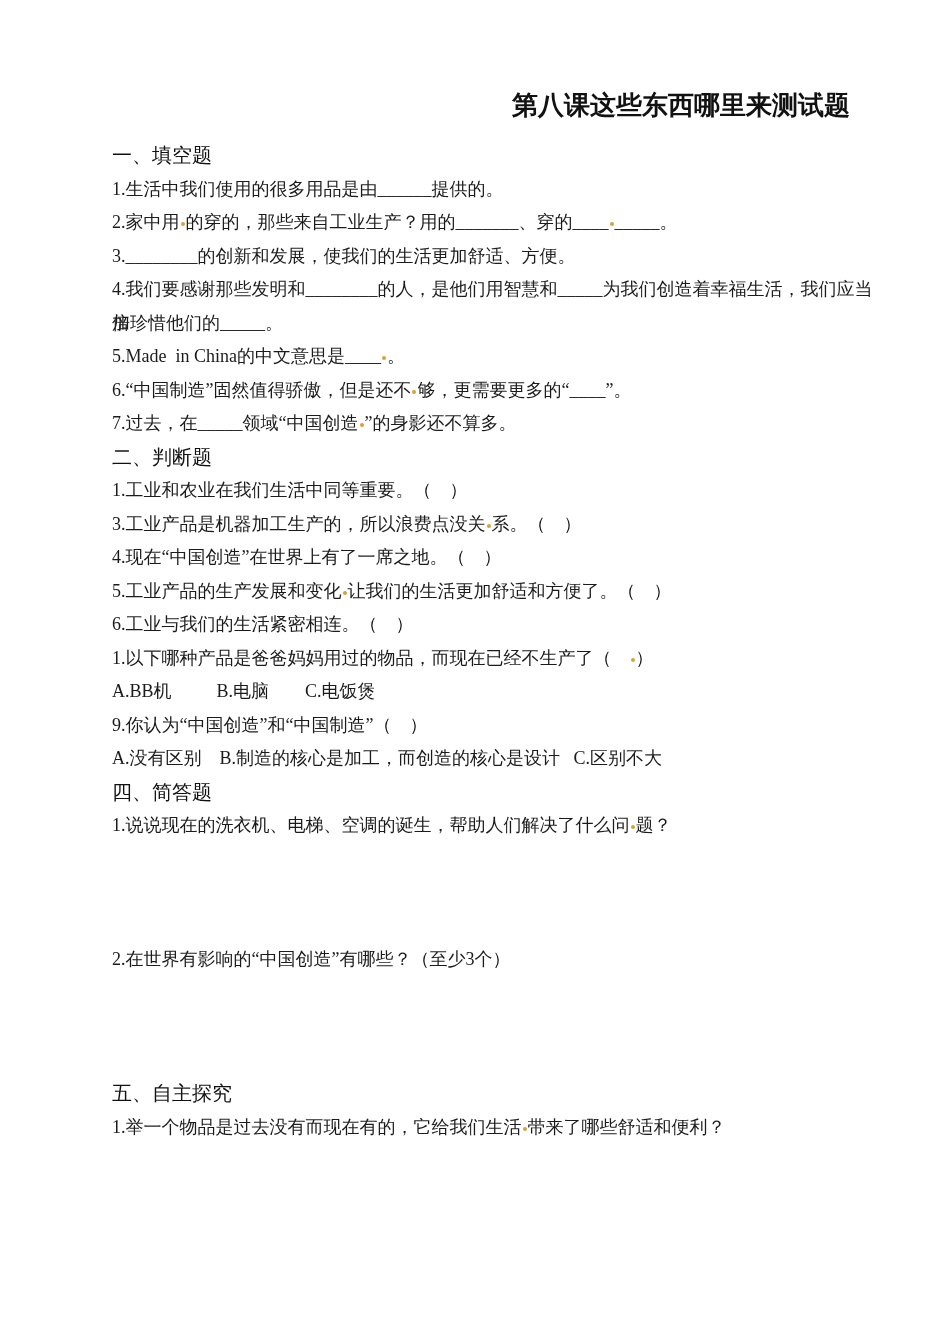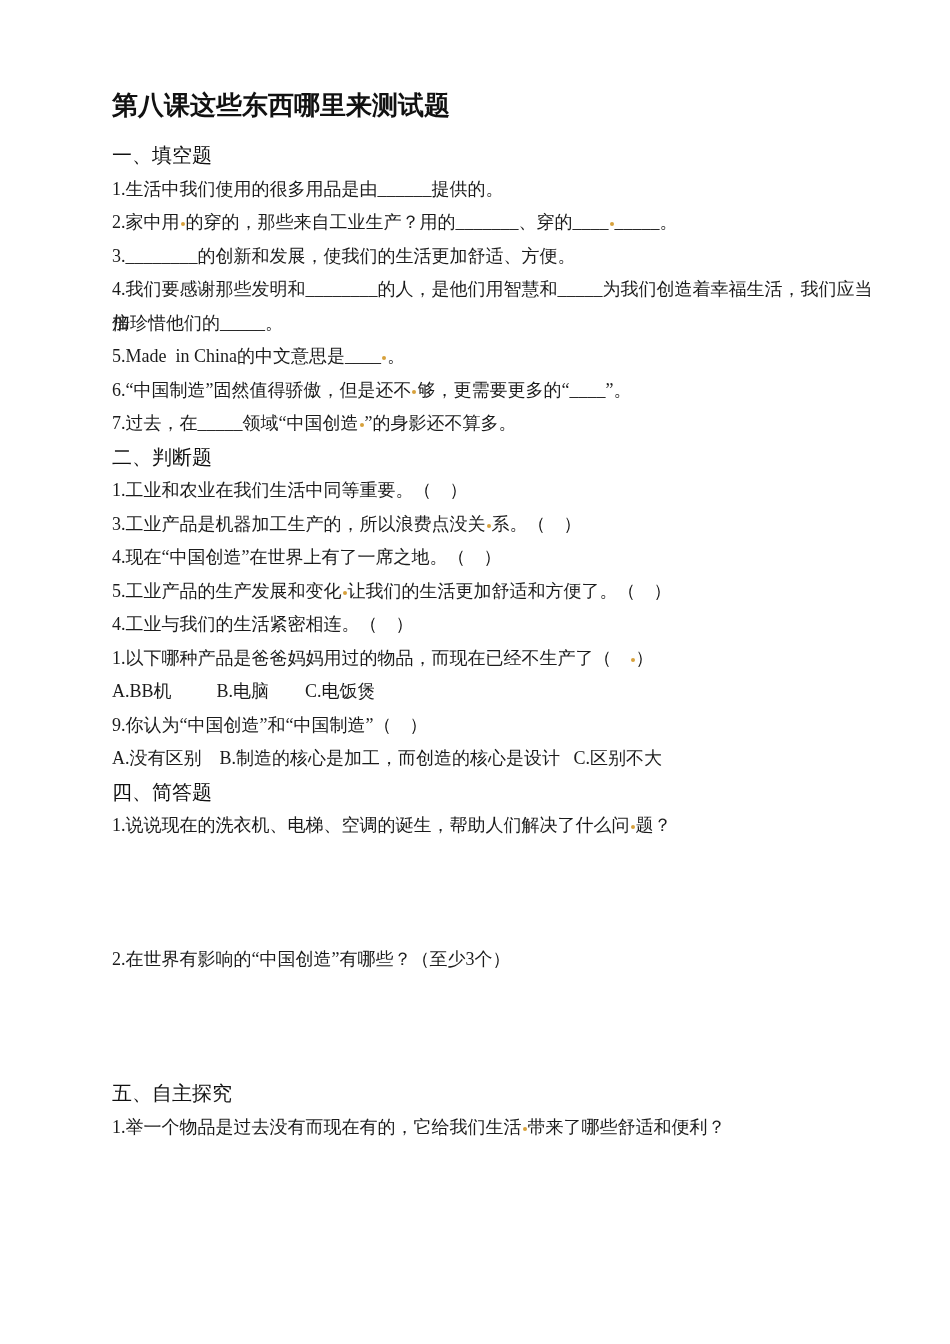--- a/index.html
+++ b/index.html
@@ -16,21 +16,21 @@
     overflow: hidden;
     color: #1b1b1b;
     font-family: "Liberation Serif", "DejaVu Serif", serif;
   }
   .doc {
     padding: 0 70px 0 112px;
   }
   .title {
     margin: 86px 0 14px 0;
     padding-right: 30px;
-    text-align: left;
+    text-align: right;
     font-family: "Liberation Sans", "DejaVu Sans", sans-serif;
     font-weight: bold;
     font-size: 26px;
     line-height: 39px;
     color: #111111;
   }
   .hd {
     margin: 0;
     font-family: "Liberation Sans", "DejaVu Sans", sans-serif;
     font-weight: normal;
@@ -77,21 +77,21 @@
     <p class="ln">加珍惜他们的_____。</p>
     <p class="ln">5.Made  in China的中文意思是____<span class="pdot"></span>。</p>
     <p class="ln">6.“中国制造”固然值得骄傲，但是还不<span class="pdot"></span>够，更需要更多的“____”。</p>
     <p class="ln">7.过去，在_____领域“中国创造<span class="pdot"></span>”的身影还不算多。</p>
 
     <p class="hd">二、判断题</p>
     <p class="ln">1.工业和农业在我们生活中同等重要。（　）</p>
     <p class="ln">3.工业产品是机器加工生产的，所以浪费点没关<span class="pdot"></span>系。（　）</p>
     <p class="ln">4.现在“中国创造”在世界上有了一席之地。（　）</p>
     <p class="ln">5.工业产品的生产发展和变化<span class="pdot"></span>让我们的生活更加舒适和方便了。（　）</p>
-    <p class="ln">4.工业与我们的生活紧密相连。（　）</p>
+    <p class="ln">6.工业与我们的生活紧密相连。（　）</p>
 
     <p class="ln">1.以下哪种产品是爸爸妈妈用过的物品，而现在已经不生产了（　<span class="pdot"></span>）</p>
     <p class="ln">A.BB机          B.电脑        C.电饭煲</p>
     <p class="ln">9.你认为“中国创造”和“中国制造”（　）</p>
     <p class="ln">A.没有区别    B.制造的核心是加工，而创造的核心是设计   C.区别不大</p>
 
     <p class="hd">四、简答题</p>
     <p class="ln">1.说说现在的洗衣机、电梯、空调的诞生，帮助人们解决了什么问<span class="pdot"></span>题？</p>
 
     <div class="answer-space"></div>

